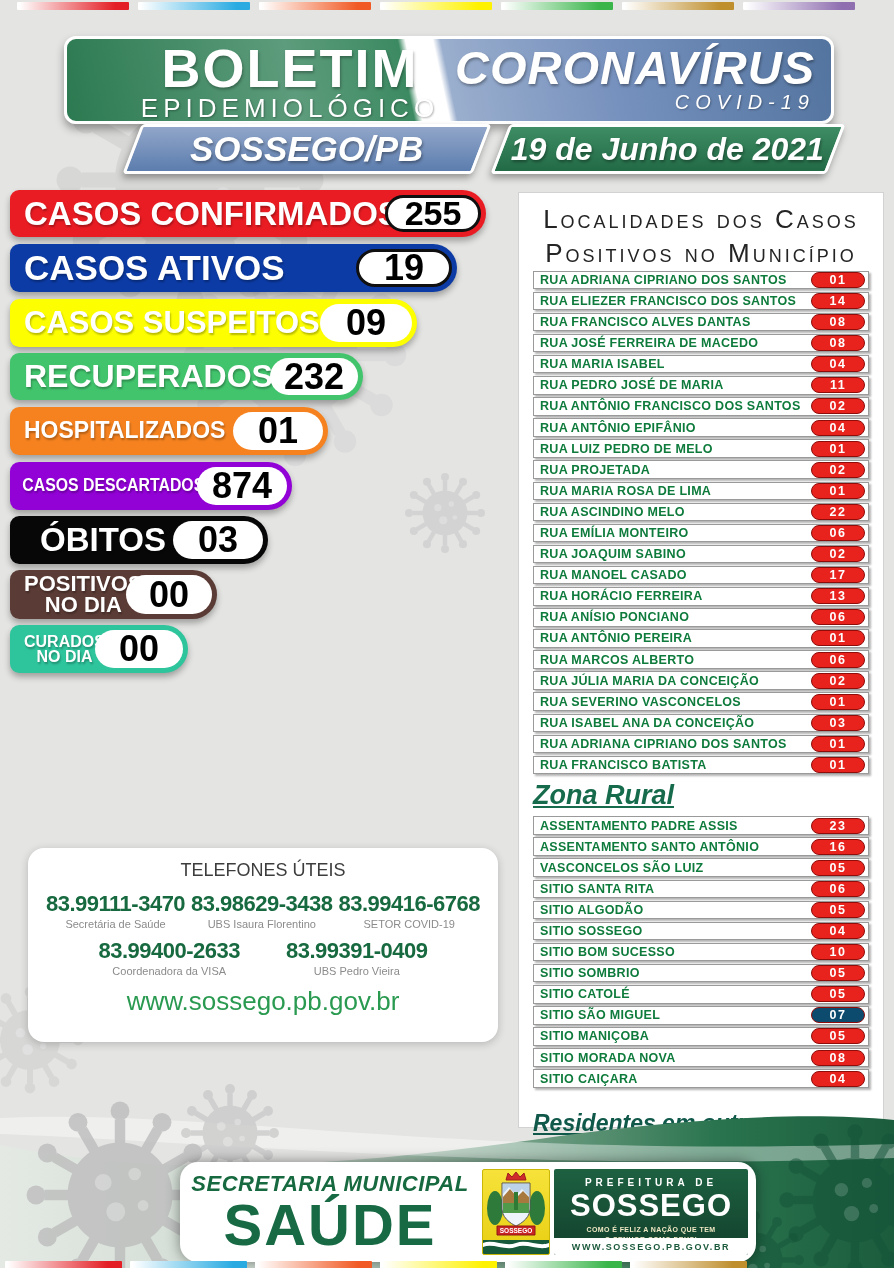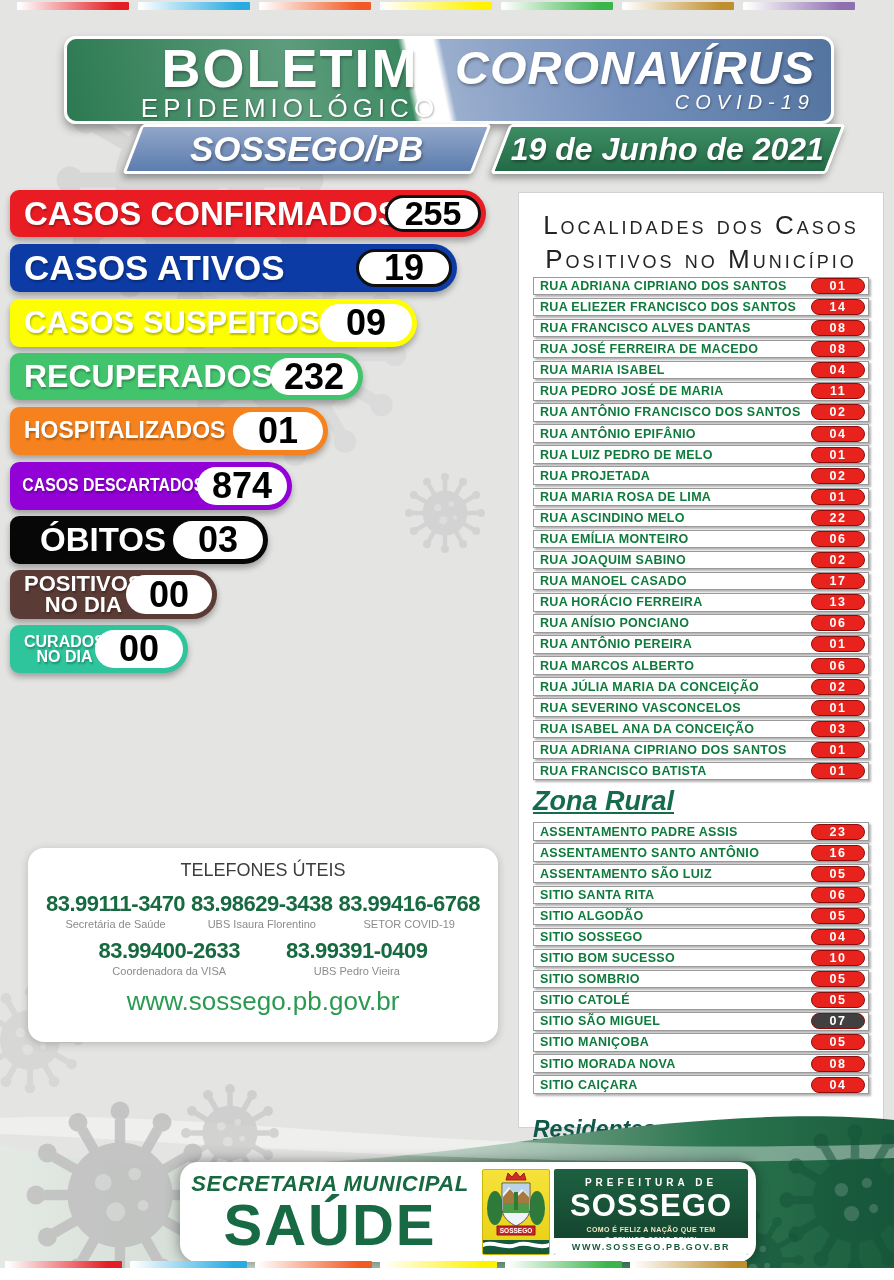--- a/index.html
+++ b/index.html
@@ -30,21 +30,21 @@
   .date-bar>span{font-size:32px;}
   
   .stat-bar{position:absolute;left:10px;border-radius:10px 26px 26px 10px;display:flex;align-items:center;
     box-shadow:0 4px 6px rgba(0,0,0,.3);}
   .stat-label{color:#fff;font-weight:bold;padding-left:14px;line-height:.95;white-space:nowrap;
     text-shadow:1px 2px 2px rgba(0,0,0,.28);transform-origin:left center;}
   .stat-pill{position:absolute;right:5px;top:5px;bottom:5px;background:#fff;border-radius:22px;
     display:flex;align-items:center;justify-content:center;color:#000;font-weight:bold;}
   
   .loc-panel{position:absolute;left:518px;top:192px;width:366px;height:936px;background:#fff;
-    border:1px solid #d2d2d2;box-sizing:border-box;padding:16px 14px 0 14px;}
+    border:1px solid #d2d2d2;box-sizing:border-box;padding:10px 14px 0 14px;}
   .loc-title{font-variant:small-caps;font-size:26px;letter-spacing:3px;color:#242424;line-height:1.3;
     text-align:center;font-weight:500;}
   .zone-heading{color:#156b4b;font-weight:bold;font-style:italic;text-decoration:underline;font-size:27px;
     margin:6px 0 5px 0;}
   .loc-row{height:16.5px;margin-bottom:2.6px;background:#fff;border:1px solid #9a9a9a;
     box-shadow:2px 2px 2px rgba(0,0,0,.3);display:flex;align-items:center;justify-content:space-between;
     padding:0 3px 0 6px;}
   .loc-row .nm{font-size:12.5px;font-weight:bold;color:#0e7b3c;letter-spacing:.3px;white-space:nowrap;}
   .badge{background:#e8231d;border:1px solid #8e0d0b;border-radius:9px;color:#fff;font-weight:bold;
     font-size:12.5px;letter-spacing:1.5px;width:52px;height:14px;display:flex;align-items:center;justify-content:center;}
@@ -323,21 +323,21 @@
         <div class="zone-heading">Zona Rural</div>
         <div class="loc-row">
           <div class="nm">ASSENTAMENTO PADRE ASSIS</div>
           <div class="badge" style="background: rgb(232, 35, 29);">23</div>
         </div>
         <div class="loc-row">
           <div class="nm">ASSENTAMENTO SANTO ANTÔNIO</div>
           <div class="badge" style="background: rgb(232, 35, 29);">16</div>
         </div>
         <div class="loc-row">
-          <div class="nm">ASSENTAMENTO SÃO LUIZ</div>
+          <div class="nm">VASCONCELOS SÃO LUIZ</div>
           <div class="badge" style="background: rgb(232, 35, 29);">05</div>
         </div>
         <div class="loc-row">
           <div class="nm">SITIO SANTA RITA</div>
           <div class="badge" style="background: rgb(232, 35, 29);">06</div>
         </div>
         <div class="loc-row">
           <div class="nm">SITIO ALGODÃO</div>
           <div class="badge" style="background: rgb(232, 35, 29);">05</div>
         </div>
@@ -352,21 +352,21 @@
         <div class="loc-row">
           <div class="nm">SITIO SOMBRIO</div>
           <div class="badge" style="background: rgb(232, 35, 29);">05</div>
         </div>
         <div class="loc-row">
           <div class="nm">SITIO CATOLÉ</div>
           <div class="badge" style="background: rgb(232, 35, 29);">05</div>
         </div>
         <div class="loc-row">
           <div class="nm">SITIO SÃO MIGUEL</div>
-          <div class="badge" style="background: #404040;">07</div>
+          <div class="badge" style="background: #0c4a6e;">07</div>
         </div>
         <div class="loc-row">
           <div class="nm">SITIO MANIÇOBA</div>
           <div class="badge" style="background: rgb(232, 35, 29);">05</div>
         </div>
         <div class="loc-row">
           <div class="nm">SITIO MORADA NOVA</div>
           <div class="badge" style="background: rgb(232, 35, 29);">08</div>
         </div>
         <div class="loc-row">

